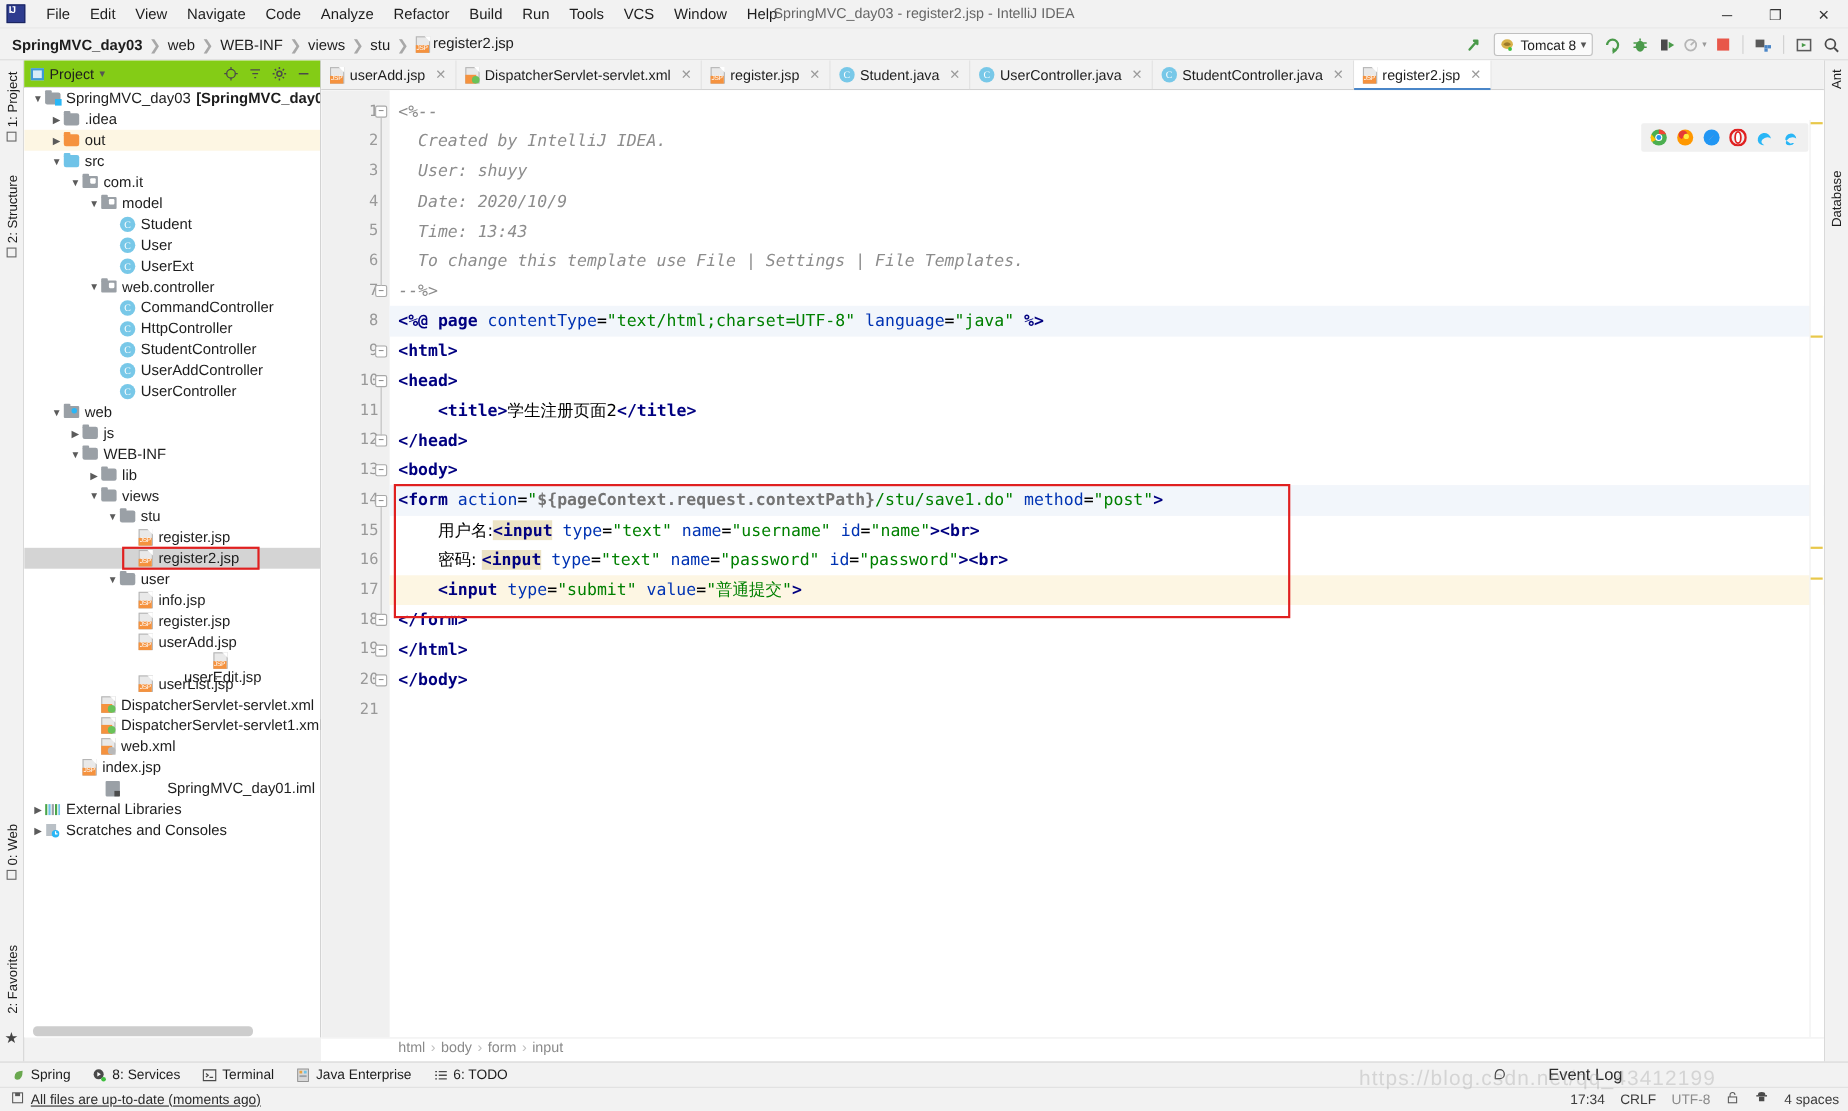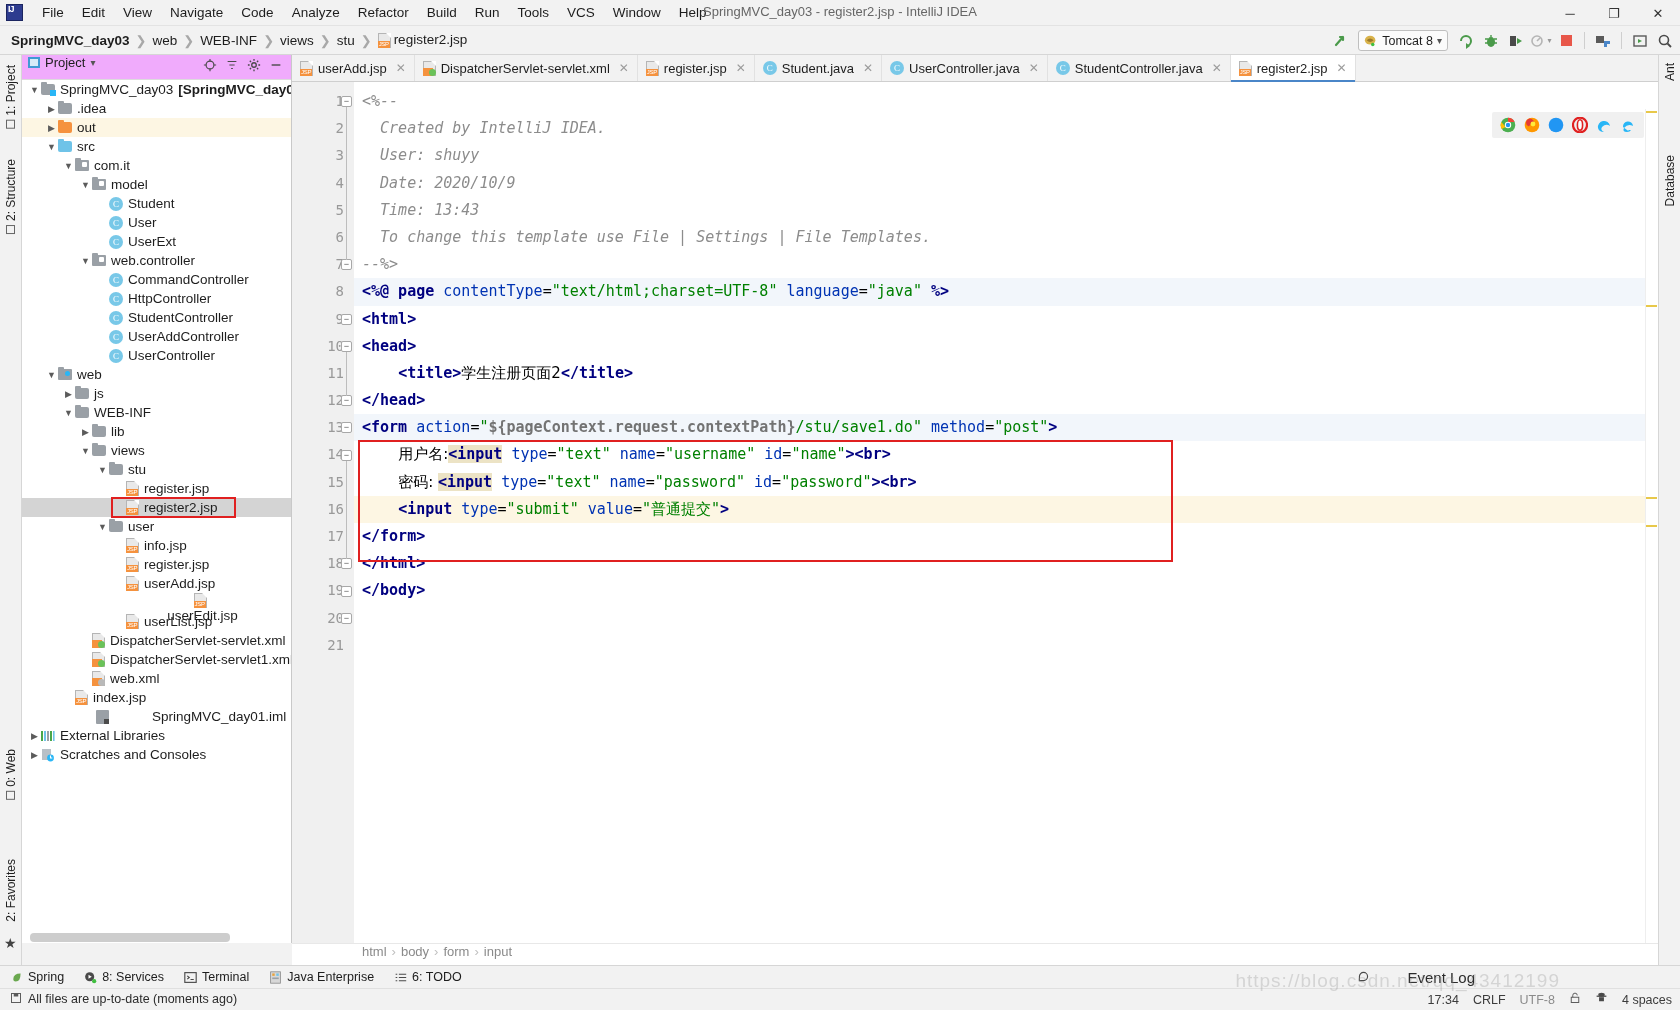--- a/index.html
+++ b/index.html
@@ -164,35 +164,35 @@
   .bb-item {
     display: flex; align-items: center; gap: 5px; padding: 2px 10px;
     font-size: 12.5px; color: #1d1d1d; white-space: nowrap;
   }
 
   .status-bar {
     position: absolute; left: 0; bottom: 0; width: 1680px; height: 22px;
     background: #f2f2f2; border-top: 1px solid #e0e0e0;
     display: flex; align-items: center; font-size: 12.5px; color: #2b2b2b;
   }
-  .status-left { display: flex; gap: 6px; margin-left: 10px; }
+  .status-left { display: flex; align-items: center; gap: 6px; margin-left: 10px; text-decoration: underline; }
   .status-right {
     position: absolute; right: 8px; display: flex; align-items: center; gap: 14px;
     color: #3c3c3c;
   }
   .status-right .muted { color: #8b8b8b; }
 
   
   .project-panel {
     position: absolute; top: 55px; left: 22px; width: 270px; bottom: 67px;
     background: #fff; border-right: 1px solid #c9c9c9;
     display: flex; flex-direction: column;
   }
   .pp-header {
-    height: 25px; background: #f0abfc; display: flex; align-items: flex-start;
+    height: 25px; background: #84cc16; display: flex; align-items: center;
     border-bottom: 1px solid #dcdcdc; flex: 0 0 auto;
   }
   .pp-title { display: flex; align-items: center; gap: 5px; margin-left: 6px; font-size: 13px; }
   .pp-title-sq {
     width: 12px; height: 11px; border: 2px solid #3f9ad4; background: #d6ecf8;
   }
   .pp-tools { margin-left: auto; display: flex; align-items: center; gap: 2px; padding-right: 5px; }
   .pp-tool {
     width: 20px; height: 20px; display: flex; align-items: center; justify-content: center;
     color: #4a4a4a;
@@ -773,20 +773,21 @@
           <div class="cl" title="  User: shuyy"><span class="cmt">  User: shuyy</span></div>
           <div class="cl" title="  Date: 2020/10/9"><span class="cmt">  Date: 2020/10/9</span></div>
           <div class="cl" title="  Time: 13:43"><span class="cmt">  Time: 13:43</span></div>
           <div class="cl" title="  To change this template use File | Settings | File Templates."><span class="cmt">  To change this template use File | Settings | File Templates.</span></div>
           <div class="cl" title="--%&gt;"><span class="cmt">--%&gt;</span></div>
           <div class="cl hl-stmt" title="&lt;%@ page contentType=&quot;text/html;charset=UTF-8&quot; language=&quot;java&quot; %&gt;"><span class="tagb">&lt;%@ page </span><span class="attr">contentType</span><span class="punct">=</span><span class="str">"text/html;charset=UTF-8"</span> <span class="attr">language</span><span class="punct">=</span><span class="str">"java"</span> <span class="tagb">%&gt;</span></div>
           <div class="cl" title="&lt;html&gt;"><span class="tagb">&lt;html&gt;</span></div>
           <div class="cl" title="&lt;head&gt;"><span class="tagb">&lt;head&gt;</span></div>
           <div class="cl" title="    &lt;title&gt;学生注册页面2&lt;/title&gt;">    <span class="tagb">&lt;title&gt;</span><span class="zh">学生注册页面2</span><span class="tagb">&lt;/title&gt;</span></div>
           <div class="cl" title="&lt;/head&gt;"><span class="tagb">&lt;/head&gt;</span></div>
+          <div class="cl" title="&lt;body&gt;"><span class="tagb">&lt;body&gt;</span></div>
           <div class="cl hl-stmt" title="&lt;form action=&quot;${pageContext.request.contextPath}/stu/save1.do&quot; method=&quot;post&quot;&gt;"><span class="tagb">&lt;form </span><span class="attr">action</span><span class="punct">=</span><span class="str">"</span><span class="el">${pageContext.request.contextPath}</span><span class="str">/stu/save1.do"</span> <span class="attr">method</span><span class="punct">=</span><span class="str">"post"</span><span class="tagb">&gt;</span></div>
           <div class="cl" title="    用户名:&lt;input type=&quot;text&quot; name=&quot;username&quot; id=&quot;name&quot;&gt;&lt;br&gt;">    <span class="zh">用户名:</span><span class="tagb hl-word">&lt;input</span><span class="tagb"> </span><span class="attr">type</span><span class="punct">=</span><span class="str">"text"</span> <span class="attr">name</span><span class="punct">=</span><span class="str">"username"</span> <span class="attr">id</span><span class="punct">=</span><span class="str">"name"</span><span class="tagb">&gt;&lt;br&gt;</span></div>
           <div class="cl" title="    密码: &lt;input type=&quot;text&quot; name=&quot;password&quot; id=&quot;password&quot;&gt;&lt;br&gt;">    <span class="zh">密码: </span><span class="tagb hl-word">&lt;input</span><span class="tagb"> </span><span class="attr">type</span><span class="punct">=</span><span class="str">"text"</span> <span class="attr">name</span><span class="punct">=</span><span class="str">"password"</span> <span class="attr">id</span><span class="punct">=</span><span class="str">"password"</span><span class="tagb">&gt;&lt;br&gt;</span></div>
           <div class="cl hl-line" title="    &lt;input type=&quot;submit&quot; value=&quot;普通提交&quot;&gt;">    <span class="tagb">&lt;input </span><span class="attr">type</span><span class="punct">=</span><span class="str">"submit"</span> <span class="attr">value</span><span class="punct">=</span><span class="str">"</span><span class="zh" style="color:#008000">普通提交</span><span class="str">"</span><span class="tagb">&gt;</span></div>
           <div class="cl" title="&lt;/form&gt;"><span class="tagb">&lt;/form&gt;</span></div>
           <div class="cl" title="&lt;/html&gt;"><span class="tagb">&lt;/html&gt;</span></div>
           <div class="cl" title="&lt;/body&gt;"><span class="tagb">&lt;/body&gt;</span></div>
           <div class="cl" title=""></div>
         </div>
 

